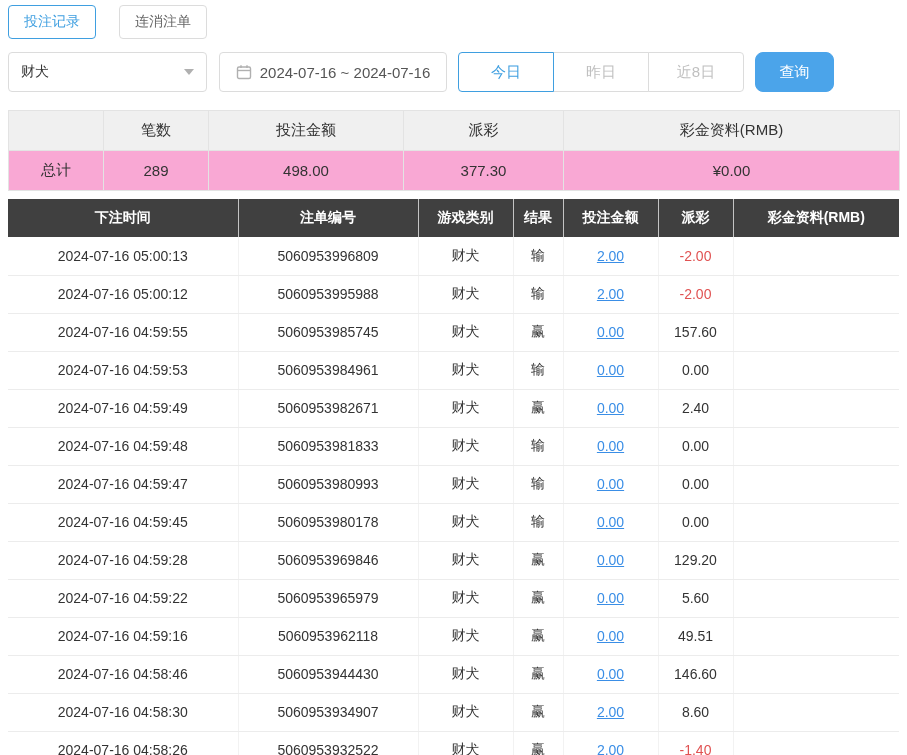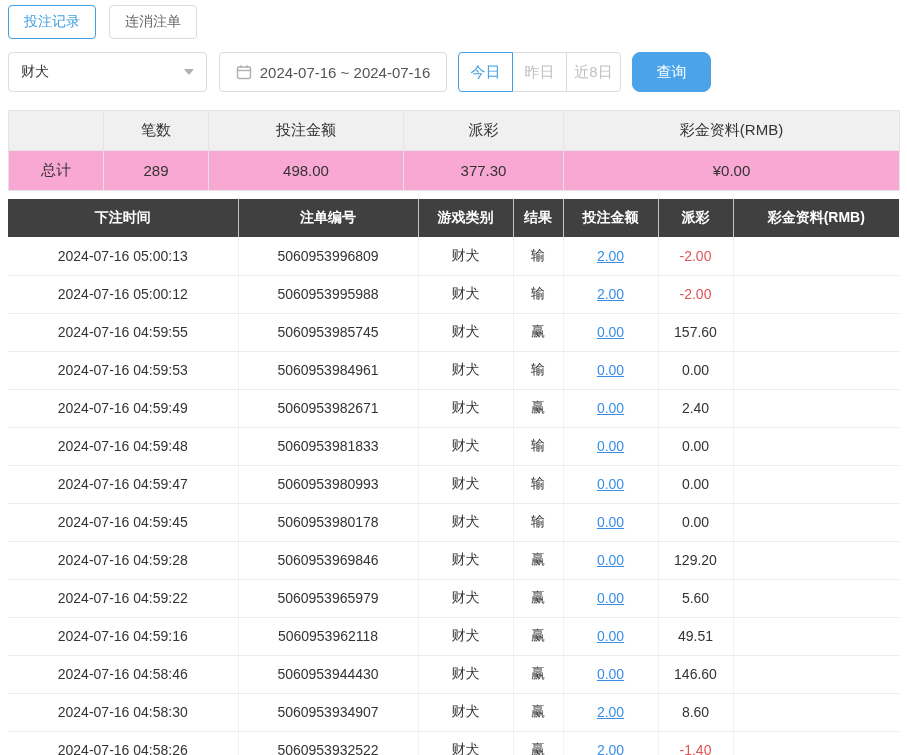--- a/index.html
+++ b/index.html
@@ -2,21 +2,21 @@
 <html><head>
 <meta charset="utf-8">
 <style>
   * { margin: 0; padding: 0; box-sizing: border-box; }
   html, body { width: 907px; height: 755px; overflow: hidden; background: #fff; }
   body { font-family: "Liberation Sans", "DejaVu Sans", sans-serif; color: #333; }
 
   .page { padding: 5px 8px; }
 
   
-  .tabs-row { display: flex; gap: 13px; margin-bottom: 13px; }
+  .tabs-row { display: flex; gap: 23px; margin-bottom: 13px; }
   .tab {
     background: #fff; border: 1px solid #dcdcdc; color: #666;
     font-size: 14px; padding: 7px 15px; border-radius: 4px; cursor: pointer;
     font-family: inherit;
   }
   .tab.active { border-color: #3f9fe0; color: #3f9fe0; }
 
   
   .filter-row { display: flex; align-items: center; margin-bottom: 18px; }
   .select {
@@ -29,21 +29,21 @@
     border-right: 5px solid transparent; border-top: 6px solid #b0b0b0;
   }
   .date-input {
     width: 228px; height: 40px; border: 1px solid #dcdcdc; border-radius: 4px;
     display: flex; align-items: center; padding: 0 10px; font-size: 15px;
     cursor: pointer; margin-right: 11px; color: #555; justify-content: center;
   }
   .date-input svg { margin-right: 8px; flex: none; }
   .btn-group { display: flex; margin-right: 11px; }
   .quick {
-    width: 55px; height: 40px; background: #fff; border: 1px solid #dcdcdc;
+    width: 96px; height: 40px; background: #fff; border: 1px solid #dcdcdc;
     color: #c0c0c0; font-size: 15px; cursor: pointer; font-family: inherit;
     margin-left: -1px;
   }
   .quick:first-child { margin-left: 0; border-radius: 4px 0 0 4px; }
   .quick:last-child { border-radius: 0 4px 4px 0; }
   .quick.active { border-color: #3f9fe0; color: #3f9fe0; position: relative; z-index: 1; }
   .search-btn {
     width: 79px; height: 40px; background: #4ba4ea; border: 1px solid #4ba4ea;
     color: #fff; font-size: 15px; border-radius: 8px; cursor: pointer;
     font-family: inherit;

